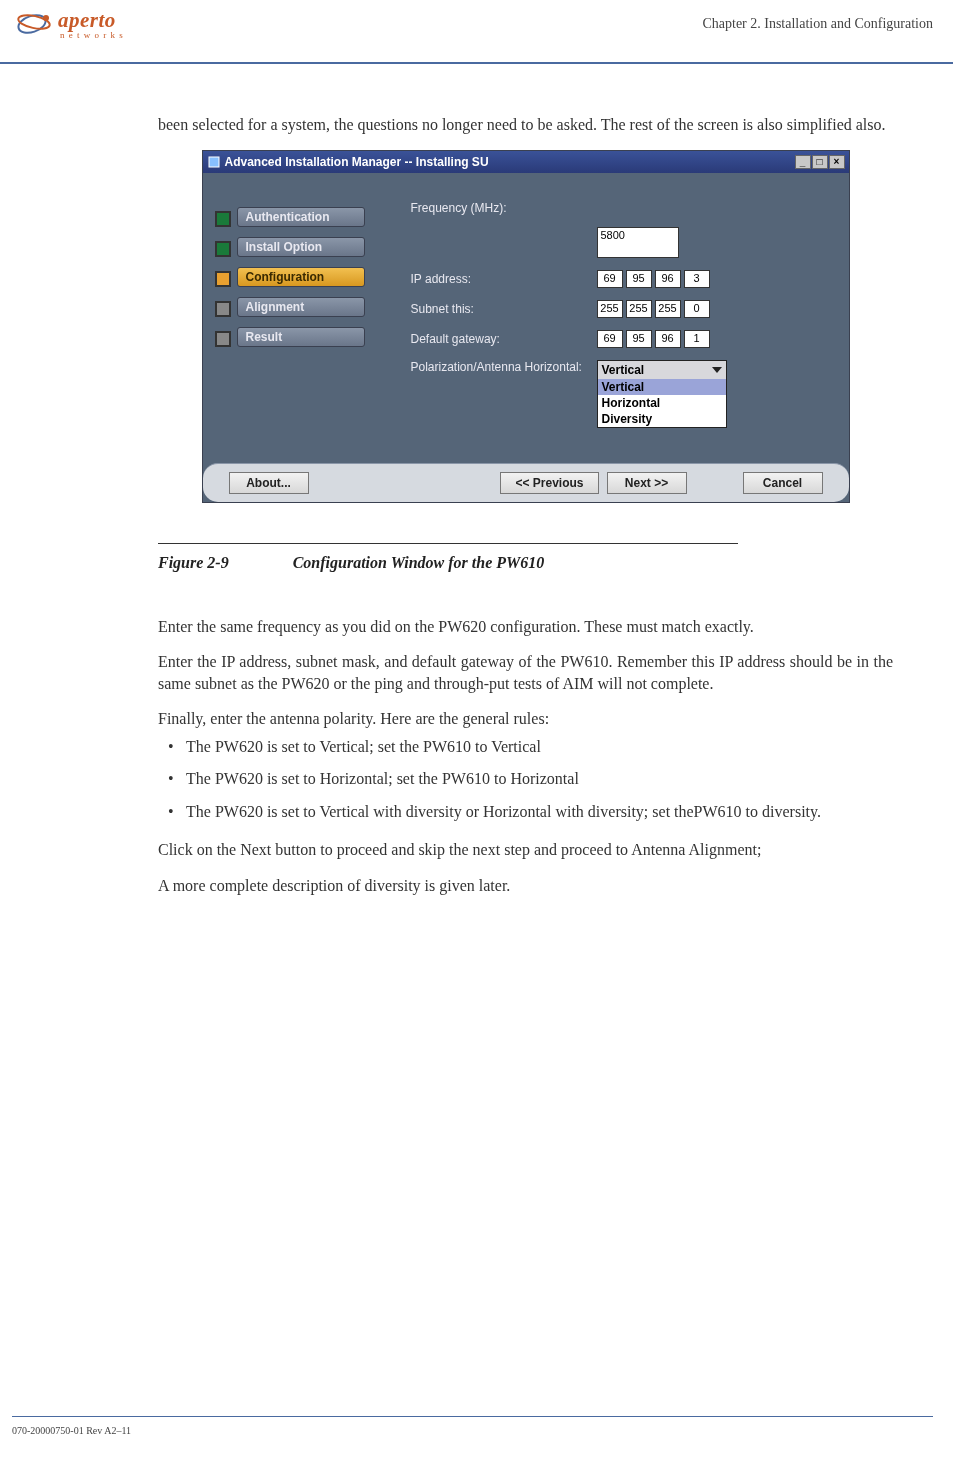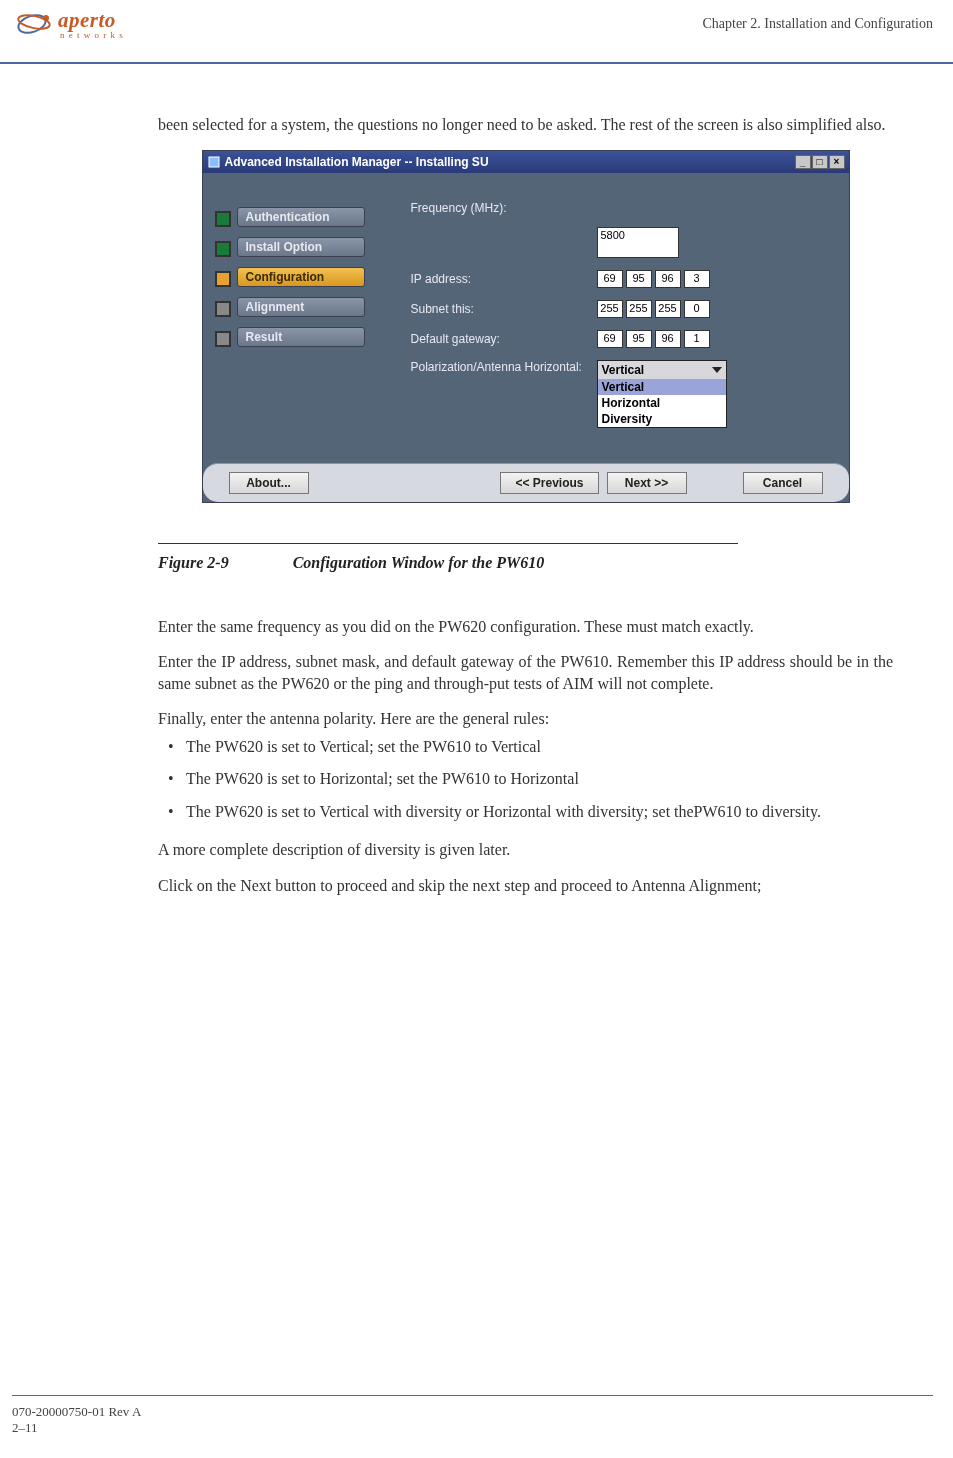--- a/index.html
+++ b/index.html
@@ -240,22 +240,22 @@
     position: absolute;
     bottom: 22px;
     left: 0; right: 0;
     padding: 0 20px 0 12px;
   }
   .footer-line {
     height: 1px; background: #4a6aa0;
     margin-bottom: 8px;
   }
   .footer-row {
-    display: flex; justify-content: flex-end;
-    font-size: 13px; color: #444; flex-direction: column;
+    display: flex; justify-content: flex-start;
+    font-size: 10px; color: #444;
   }
 </style>
 </head>
 <body>
 
 <div class="page-header">
   <div class="logo">
     <svg class="logo-swirl" viewBox="0 0 42 32">
       <ellipse cx="20" cy="16" rx="14" ry="8" fill="none" stroke="#4a6aa0" stroke-width="2" transform="rotate(-18 20 16)"></ellipse>
       <ellipse cx="22" cy="14" rx="16" ry="6" fill="none" stroke="#c85a28" stroke-width="2" transform="rotate(12 22 14)"></ellipse>
@@ -381,22 +381,22 @@
   </div>
 
   <p class="para">Enter the same frequency as you did on the PW620 configuration. These must match exactly.</p>
   <p class="para">Enter the IP address, subnet mask, and default gateway of the PW610. Remember this IP address should be in the same subnet as the PW620 or the ping and through-put tests of AIM will not complete.</p>
   <p class="para" style="margin-bottom:6px">Finally, enter the antenna polarity. Here are the general rules:</p>
   <ul class="rules">
     <li>The PW620 is set to Vertical; set the PW610 to Vertical</li>
     <li>The PW620 is set to Horizontal; set the PW610 to Horizontal</li>
     <li>The PW620 is set to Vertical with diversity or Horizontal with diversity; set thePW610 to diversity.</li>
   </ul>
+  <p class="para">Click on the Next button to proceed and skip the next step and proceed to Antenna Alignment;</p>
   <p class="para">A more complete description of diversity is given later.</p>
-  <p class="para">Click on the Next button to proceed and skip the next step and proceed to Antenna Alignment;</p>
 
 </div>
 
 <div class="page-footer">
   <div class="footer-line"></div>
   <div class="footer-row">
     <span>070-20000750-01 Rev A</span>
     <span>2–11</span>
   </div>
 </div>

